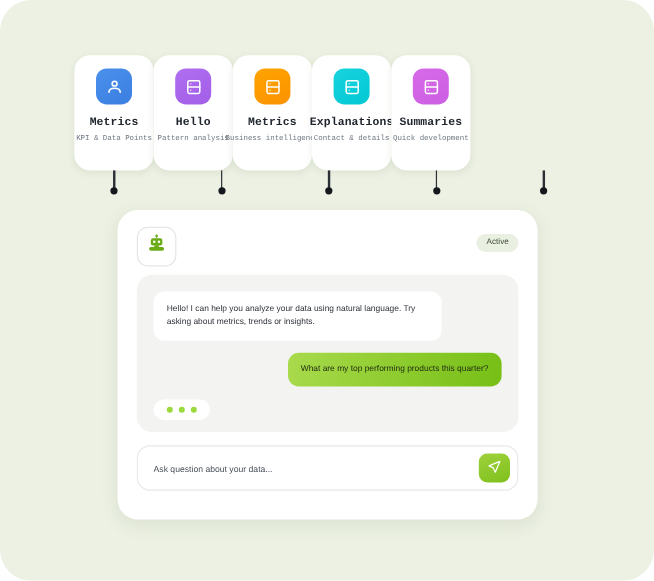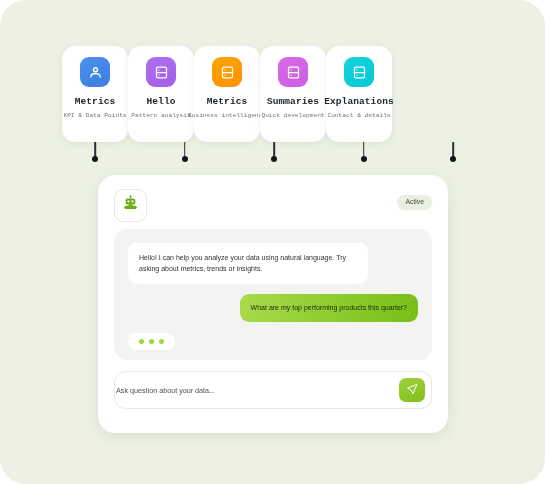--- a/index.html
+++ b/index.html
@@ -218,21 +218,21 @@
     display: block;
   }
 
   .composer {
     margin-top: 11px;
     height: 38px;
     border: 1px solid #e8eae6;
     border-radius: 11px;
     display: flex;
     align-items: center;
-    padding: 0 6px 0 1px;
+    padding: 0 6px 0 13px;
     box-sizing: border-box;
     background: #ffffff;
   }
   .composer-input {
     flex: 1;
     border: none;
     outline: none;
     background: transparent;
     font-family: "Liberation Sans", sans-serif;
     font-size: 7.2px;
@@ -293,43 +293,43 @@
             <line x1="4" y1="12" x2="20" y2="12"></line>
             <circle cx="8" cy="7.8" r="0.9" fill="#ffffff" stroke="none"></circle>
             <circle cx="8" cy="16.2" r="0.9" fill="#ffffff" stroke="none"></circle>
           </svg>
         </div>
         <div class="feature-title">Metrics</div>
         <div class="feature-sub">Business intelligence</div>
       </div>
 
       <div class="feature-card">
+        <div class="feature-icon" style="background:linear-gradient(150deg,#19d3de,#00c8d4);">
+          <svg width="15" height="15" viewBox="0 0 24 24" fill="none" stroke="#ffffff" stroke-width="2" stroke-linecap="round" stroke-linejoin="round">
+            <rect x="4" y="3.5" width="16" height="17" rx="2.2"></rect>
+            <line x1="4" y1="12" x2="20" y2="12"></line>
+            <circle cx="8" cy="7.8" r="0.9" fill="#ffffff" stroke="none"></circle>
+            <circle cx="8" cy="16.2" r="0.9" fill="#ffffff" stroke="none"></circle>
+          </svg>
+        </div>
+        <div class="feature-title">Explanations</div>
+        <div class="feature-sub">Contact &amp; details</div>
+      </div>
+
+      <div class="feature-card">
         <div class="feature-icon" style="background:linear-gradient(150deg,#d66ae8,#cc5fe2);">
           <svg width="15" height="15" viewBox="0 0 24 24" fill="none" stroke="#ffffff" stroke-width="2" stroke-linecap="round" stroke-linejoin="round">
             <rect x="4" y="3.5" width="16" height="17" rx="2.2"></rect>
             <line x1="4" y1="12" x2="20" y2="12"></line>
             <circle cx="8" cy="7.8" r="0.9" fill="#ffffff" stroke="none"></circle>
             <circle cx="8" cy="16.2" r="0.9" fill="#ffffff" stroke="none"></circle>
           </svg>
         </div>
         <div class="feature-title">Summaries</div>
         <div class="feature-sub">Quick development</div>
-      </div>
-
-      <div class="feature-card">
-        <div class="feature-icon" style="background:linear-gradient(150deg,#19d3de,#00c8d4);">
-          <svg width="15" height="15" viewBox="0 0 24 24" fill="none" stroke="#ffffff" stroke-width="2" stroke-linecap="round" stroke-linejoin="round">
-            <rect x="4" y="3.5" width="16" height="17" rx="2.2"></rect>
-            <line x1="4" y1="12" x2="20" y2="12"></line>
-            <circle cx="8" cy="7.8" r="0.9" fill="#ffffff" stroke="none"></circle>
-            <circle cx="8" cy="16.2" r="0.9" fill="#ffffff" stroke="none"></circle>
-          </svg>
-        </div>
-        <div class="feature-title">Explanations</div>
-        <div class="feature-sub">Contact &amp; details</div>
       </div>
 
     </div>
 
     <div class="connectors">
       <div class="connector">
         <div class="stem"></div>
         <div class="dot"></div>
       </div>
       <div class="connector">

